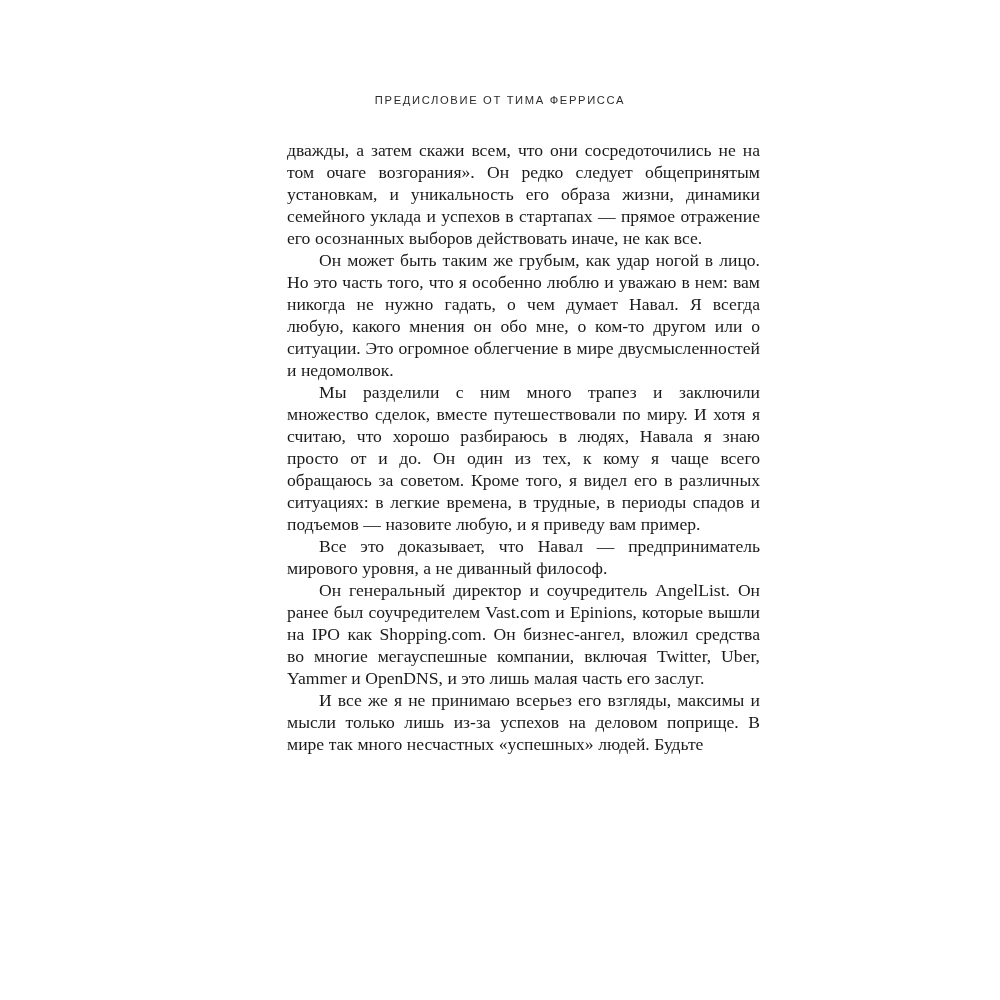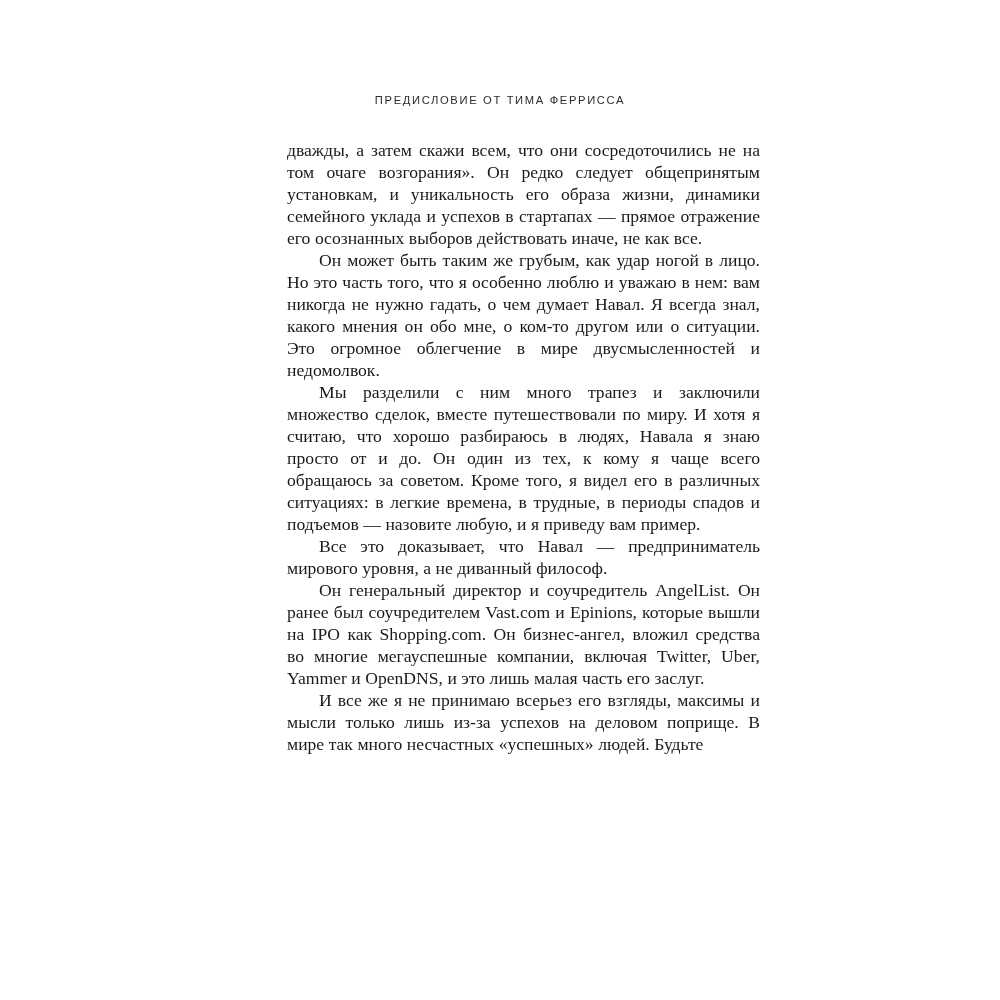--- a/index.html
+++ b/index.html
@@ -84,21 +84,21 @@
 </style>
 </head>
 <body>
 
 <div class="page">
 
   <div class="running-head">ПРЕДИСЛОВИЕ ОТ ТИМА ФЕРРИССА</div>
 
   <div class="text-block">
     <p class="para no-indent">дважды, а затем скажи всем, что они сосредоточились не на том очаге возгорания». Он редко следует общепринятым установкам, и уникальность его образа жизни, динамики семейного уклада и успехов в стартапах — прямое отражение его осознанных выборов действовать иначе, не как все.</p>
-    <p class="para">Он может быть таким же грубым, как удар ногой в лицо. Но это часть того, что я особенно люблю и уважаю в нем: вам никогда не нужно гадать, о чем думает Навал. Я всегда знал, какого мнения он обо мне, о ком-то другом или о ситуации. Это огромное облегчение в мире двусмысленностей и недомолвок.</p>
+    <p class="para">Он может быть таким же грубым, как удар ногой в лицо. Но это часть того, что я особенно люблю и уважаю в нем: вам никогда не нужно гадать, о чем думает Навал. Я всегда любую, какого мнения он обо мне, о ком-то другом или о ситуации. Это огромное облегчение в мире двусмысленностей и недомолвок.</p>
     <p class="para">Мы разделили с ним много трапез и заключили множество сделок, вместе путешествовали по миру. И хотя я считаю, что хорошо разбираюсь в людях, Навала я знаю просто от и до. Он один из тех, к кому я чаще всего обращаюсь за советом. Кроме того, я видел его в различных ситуациях: в легкие времена, в трудные, в периоды спадов и подъемов — назовите любую, и я приведу вам пример.</p>
     <p class="para">Все это доказывает, что Навал — предприниматель мирового уровня, а не диванный философ.</p>
     <p class="para">Он генеральный директор и соучредитель AngelList. Он ранее был соучредителем Vast.com и Epinions, которые вышли на IPO как Shopping.com. Он бизнес-ангел, вложил средства во многие мегауспешные компании, включая Twitter, Uber, Yammer и OpenDNS, и это лишь малая часть его заслуг.</p>
     <p class="para">И все же я не принимаю всерьез его взгляды, максимы и мысли только лишь из-за успехов на деловом поприще. В мире так много несчастных «успешных» людей. Будьте</p>
   </div>
 
   <div class="folio">14</div>
 
 </div>
 

